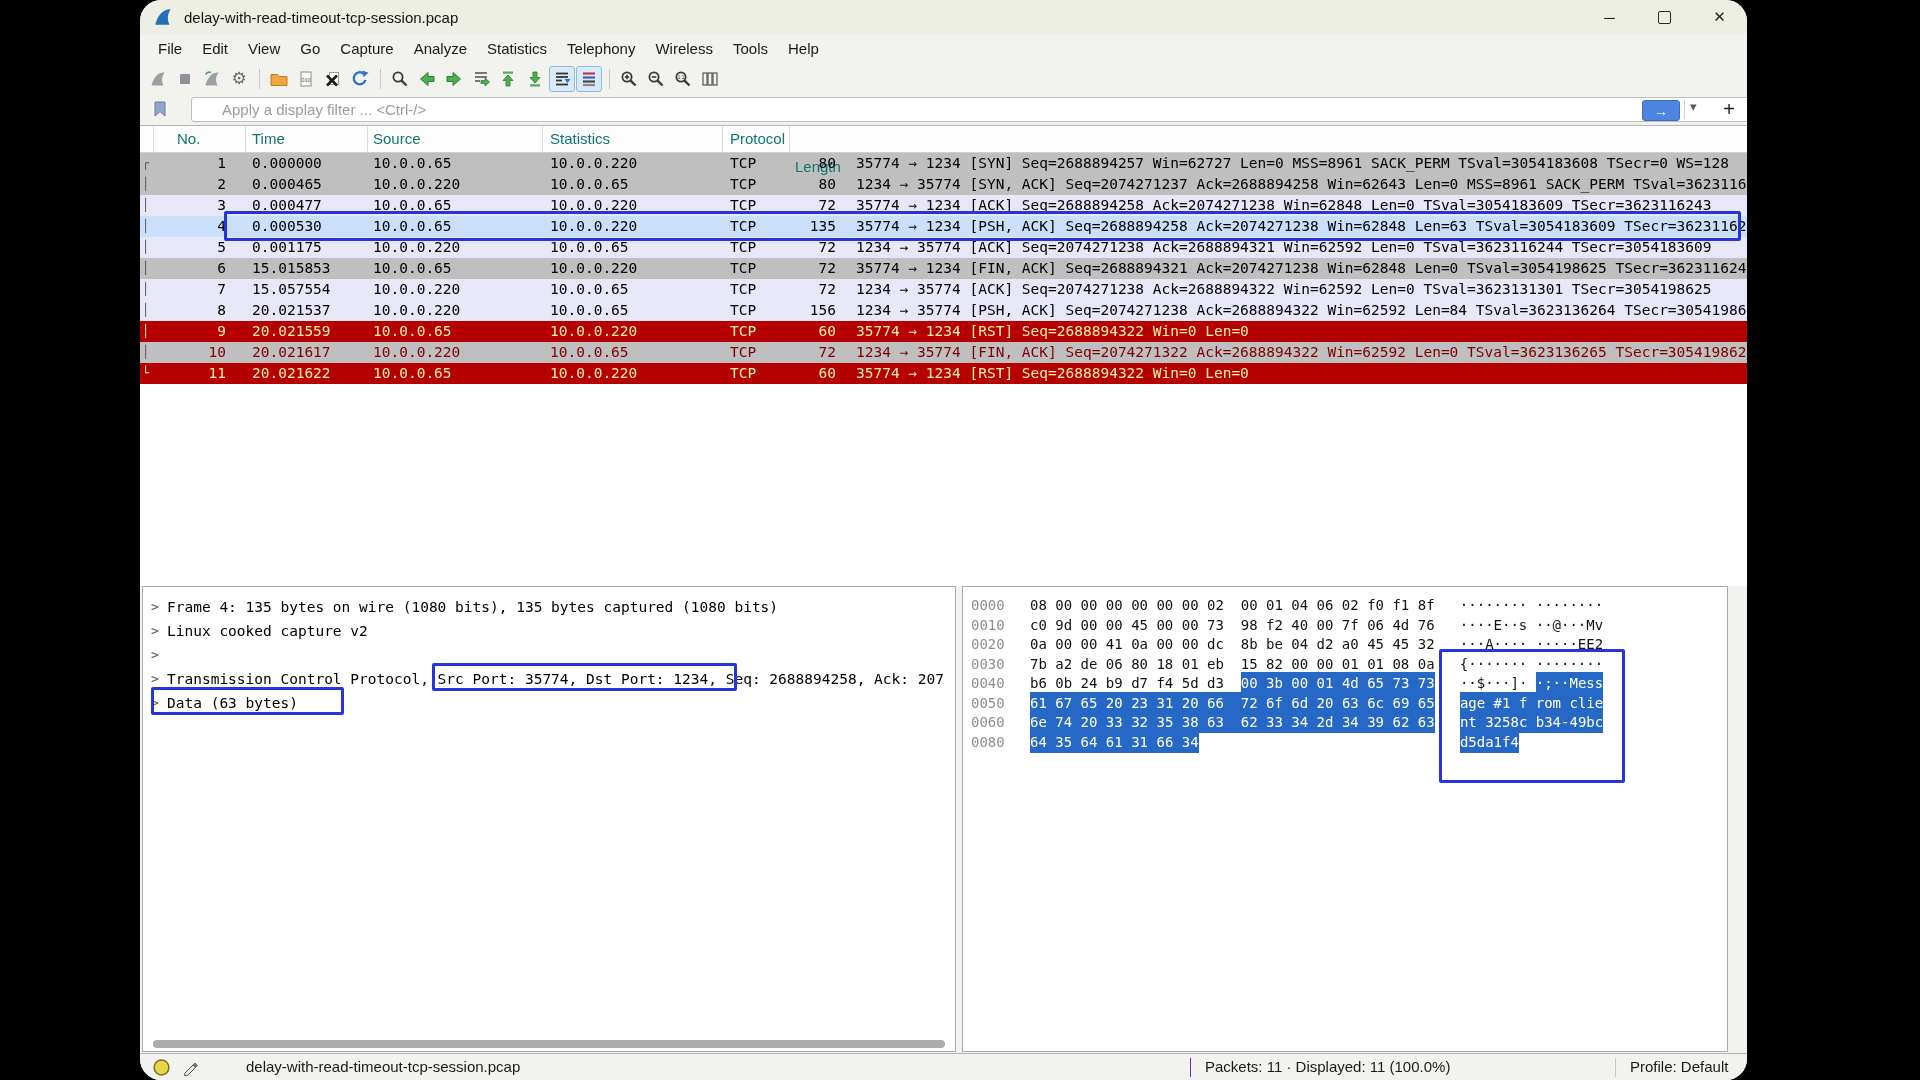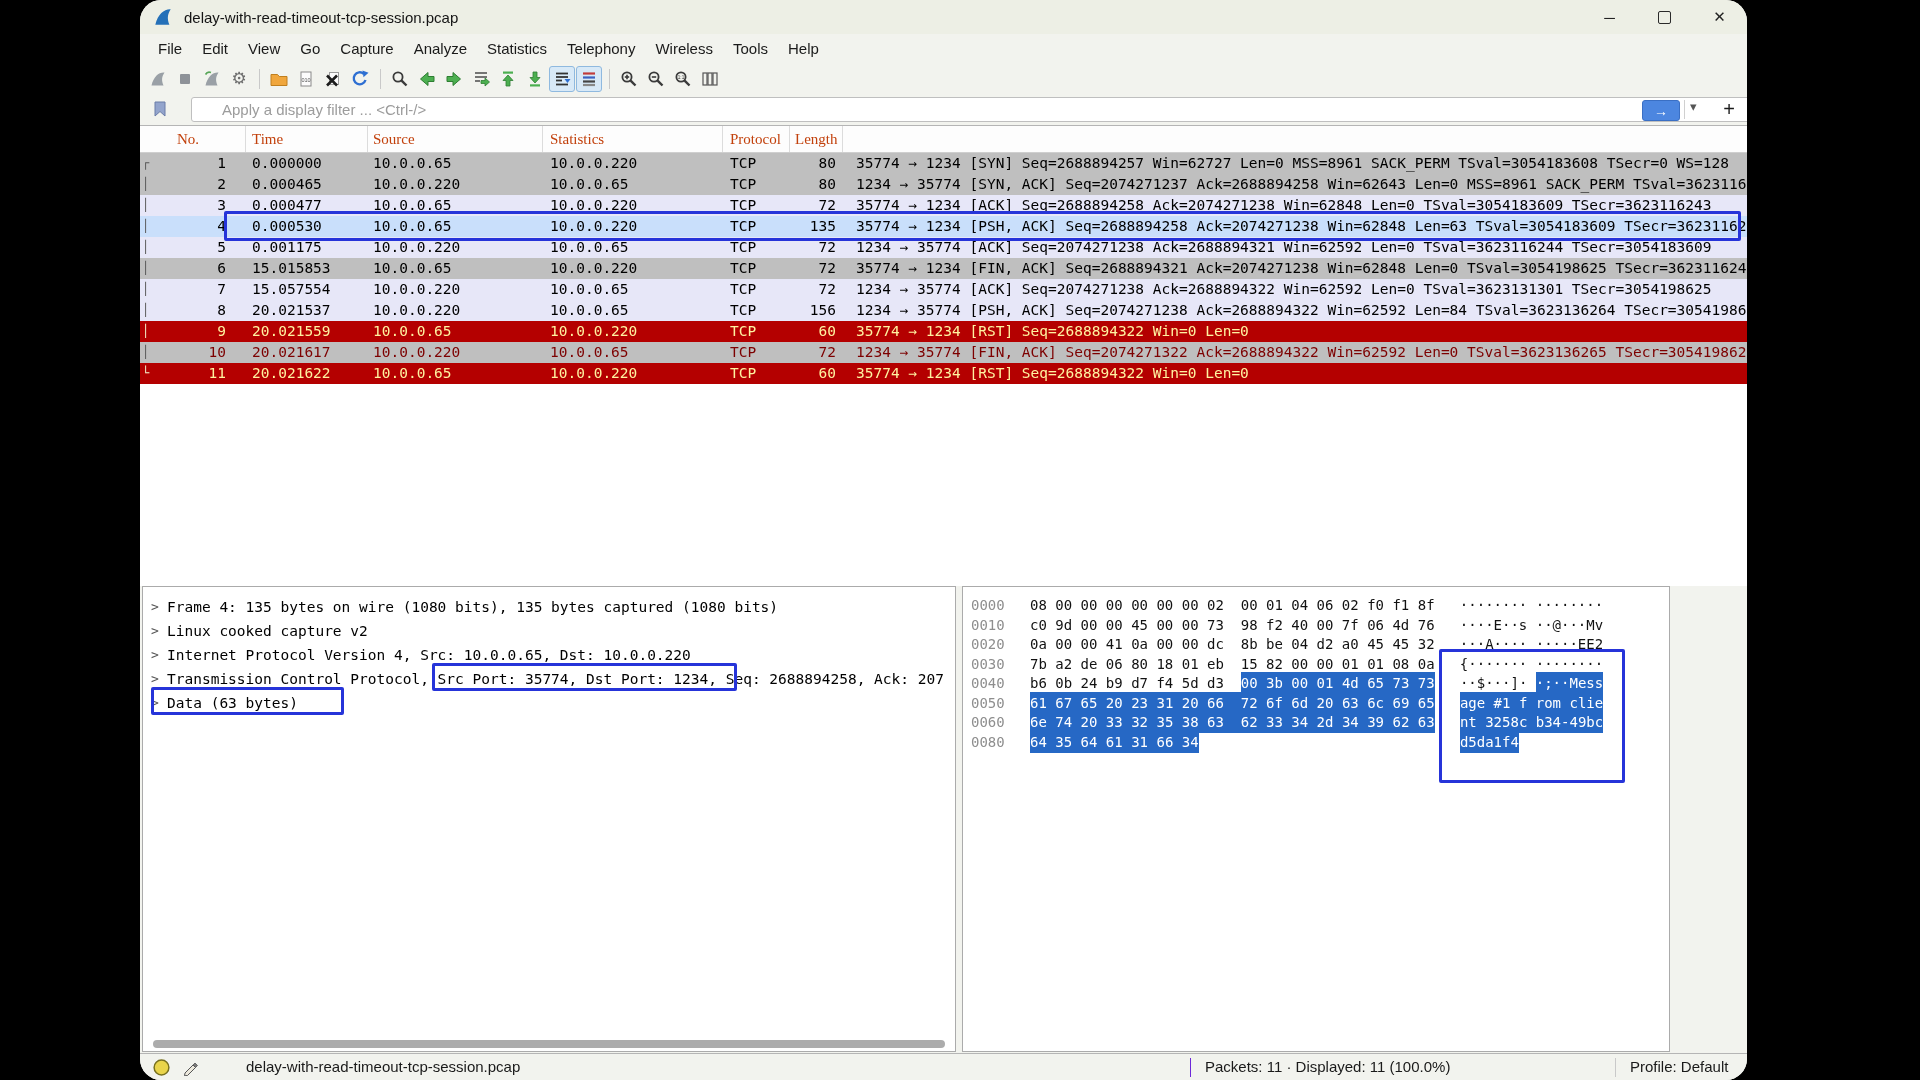--- a/index.html
+++ b/index.html
@@ -35,21 +35,21 @@
   .fapply{position:absolute;left:1502px;top:6px;width:36px;height:19px;background:#4C86E0;border:1px solid #3A6FC4;border-radius:3px;
      color:#fff;display:flex;align-items:center;justify-content:center;font-size:14px;font-weight:bold;}
   .fsep{position:absolute;left:1544px;top:6px;width:1px;height:19px;background:#D0D0D0;}
   .fcaret{position:absolute;left:1550px;top:5px;font-size:13px;color:#555;}
   .fplus{position:absolute;left:1576px;top:2px;width:26px;height:26px;display:flex;align-items:center;justify-content:center;font-size:20px;color:#1a1a1a;}
 
   
   .plist{position:absolute;left:0;top:125px;width:100%;height:460px;background:#fff;border-top:1px solid #B5B5B5;overflow:hidden;
      font-family:"DejaVu Sans Mono",monospace;font-size:14.5px;}
   .phead{display:flex;height:26px;line-height:26px;background:#FDFDFD;border-bottom:1px solid #CFCFCF;
-     font-family:Liberation Serif, serif;font-size:15px;color:#c2410c;align-items:flex-end;}
+     font-family:Liberation Sans, sans-serif;font-size:15px;color:#0f766e;}
   .phead>div{border-right:1px solid #DCDCDC;box-sizing:border-box;}
   .prow{display:flex;height:21px;line-height:21px;color:#000;}
   .prow>div{box-sizing:border-box;white-space:nowrap;overflow:hidden;}
   .ct{width:14px;padding-left:2px;color:#555;font-size:12px;}
   .cno{width:92px;text-align:right;padding-right:20px;}
   .ctime{width:122px;padding-left:6px;}
   .csrc{width:175px;padding-left:5px;}
   .cdst{width:180px;padding-left:7px;}
   .cproto{width:67px;padding-left:7px;}
   .clen{width:53px;text-align:right;padding-right:7px;}
@@ -63,21 +63,21 @@
   .r-red .ct{color:#F5EFC9;}
   .r-grayred{background:#BFBFBF;color:#7D0000;}
 
   
   .detail{position:absolute;left:2px;top:586px;width:814px;height:466px;background:#fff;border:1px solid #ABABAB;box-sizing:border-box;overflow:hidden;}
   .dline{height:24px;line-height:24px;white-space:nowrap;font-family:"DejaVu Sans Mono",monospace;font-size:14.5px;color:#000;display:flex;}
   .dlines{padding:8px 0 0 8px;}
   .dchev{width:16px;color:#555;font-size:13px;flex:0 0 16px;}
   .hscroll-thumb{position:absolute;left:10px;right:10px;bottom:3px;height:8px;background:#ACACAC;border-radius:4px;}
 
-  .hexpane{position:absolute;left:822px;top:586px;width:708px;height:466px;background:#fff;border:1px solid #ABABAB;box-sizing:border-box;overflow:hidden;}
+  .hexpane{position:absolute;left:822px;top:586px;width:766px;height:466px;background:#fff;border:1px solid #ABABAB;box-sizing:border-box;overflow:hidden;}
   .hexlines{padding:9px 0 0 8px;}
   .hxrow{white-space:pre;font-family:"DejaVu Sans Mono",monospace;font-size:14px;line-height:19.5px;height:19.5px;color:#111;}
   .hoff{color:#8E8E8E;}
   .hhl{background:#2668C5;color:#fff;padding:3px 0;}
 
   
   .statusbar{position:absolute;left:0;top:1053px;width:100%;height:27px;background:#F2F3EE;border-top:1px solid #B5B5B5;font-size:15px;color:#1a1a1a;}
   .st-exp{position:absolute;left:12px;top:4px;}
   .st-pen{position:absolute;left:42px;top:6px;}
   .st-file{position:absolute;left:106px;top:4px;}
@@ -399,21 +399,20 @@
           <div class="dline">
             <span class="dchev">&gt;</span>
             <span>Frame 4: 135 bytes on wire (1080 bits), 135 bytes captured (1080 bits)</span>
           </div>
           <div class="dline">
             <span class="dchev">&gt;</span>
             <span>Linux cooked capture v2</span>
           </div>
           <div class="dline">
             <span class="dchev">&gt;</span>
-            <span>Internet Protocol Version 4, Src: 10.0.0.65, Dst: 10.0.0.220</span>
           </div>
           <div class="dline">
             <span class="dchev">&gt;</span>
             <span>Transmission Control Protocol, Src Port: 35774, Dst Port: 1234, Seq: 2688894258, Ack: 207</span>
           </div>
           <div class="dline">
             <span class="dchev">&gt;</span>
             <span>Data (63 bytes)</span>
           </div>
         </div>

